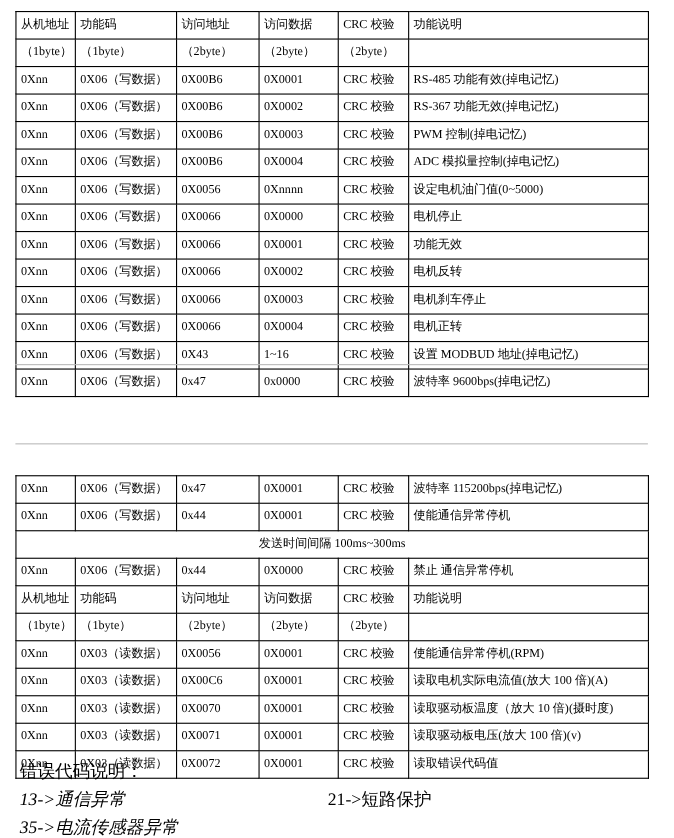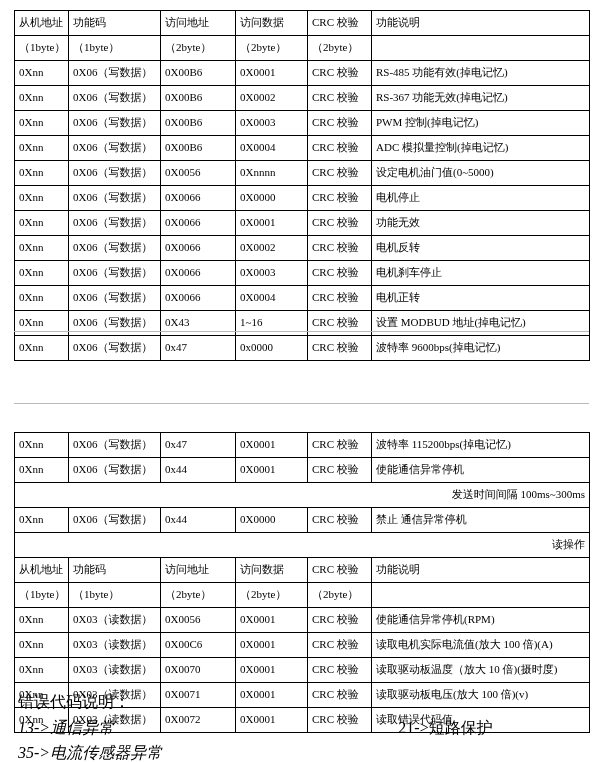--- a/index.html
+++ b/index.html
@@ -76,30 +76,29 @@
     width: 100%;
   }
   .err-col-l {
     width: 270px;
     flex: 0 0 270px;
     font-style: italic;
   }
   .err-col-r {
     flex: 1 1 auto;
     padding-left: 10px;
-    text-align: center;
   }
   .cw1 { width: 54px; }
   .cw2 { width: 92px; }
   .cw3 { width: 75px; }
   .cw4 { width: 72px; }
   .cw5 { width: 64px; }
   .cw6 { width: 218px; }
   .span-mid {
-    text-align: right;
+    text-align: center;
   }
 </style>
 </head>
 <body>
 
 <div class="page">
 
   <table class="doc tbl-top">
     <colgroup>
       <col class="cw1">
@@ -258,23 +257,20 @@
         <td colspan="6" class="span-mid">发送时间间隔 100ms~300ms</td>
       </tr>
       <tr class="row-n">
         <td>0Xnn</td>
         <td>0X06（写数据）</td>
         <td>0x44</td>
         <td>0X0000</td>
         <td>CRC 校验</td>
         <td>禁止  通信异常停机</td>
       </tr>
-      <tr class="row-n">
-        <td colspan="6" class="span-mid">读操作</td>
-      </tr>
       <tr class="row-h">
         <td>从机地址</td>
         <td>功能码</td>
         <td>访问地址</td>
         <td>访问数据</td>
         <td>CRC 校验</td>
         <td>功能说明</td>
       </tr>
       <tr class="row-h">
         <td>（1byte）</td>

